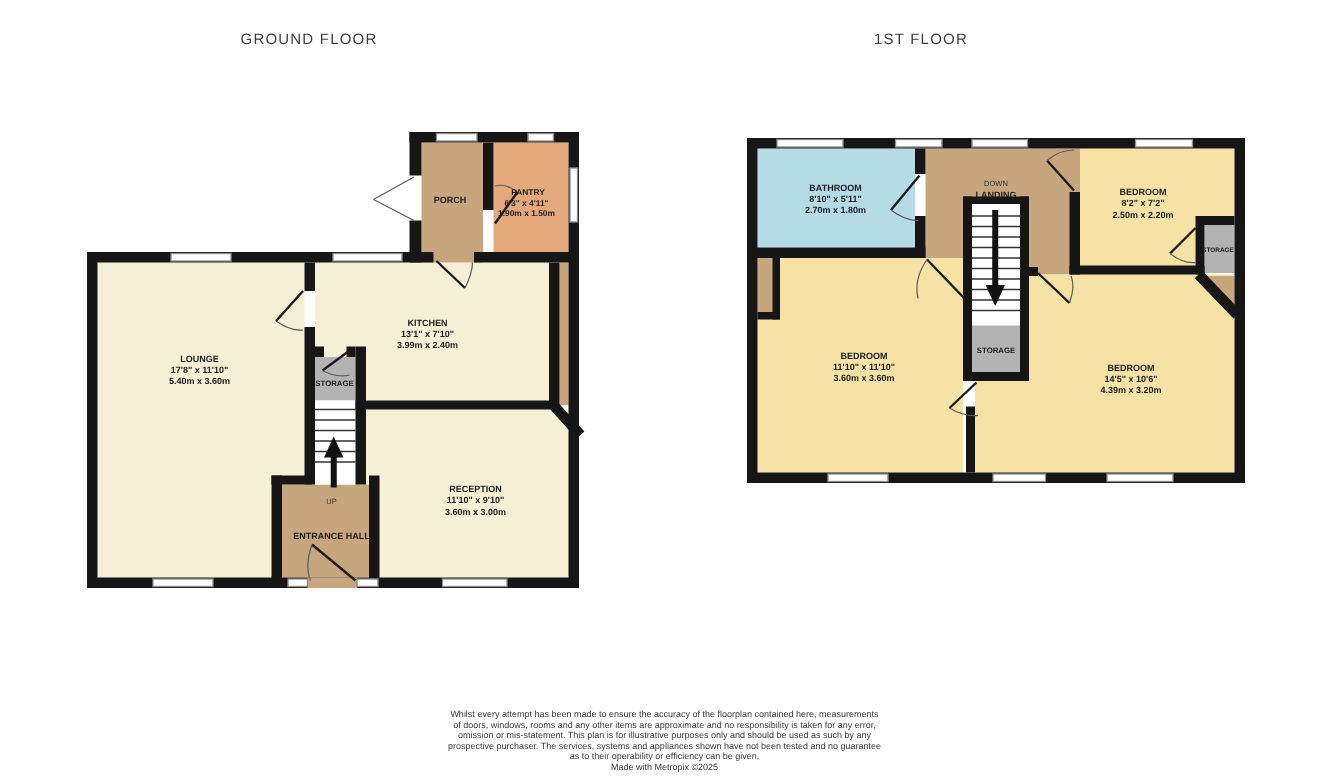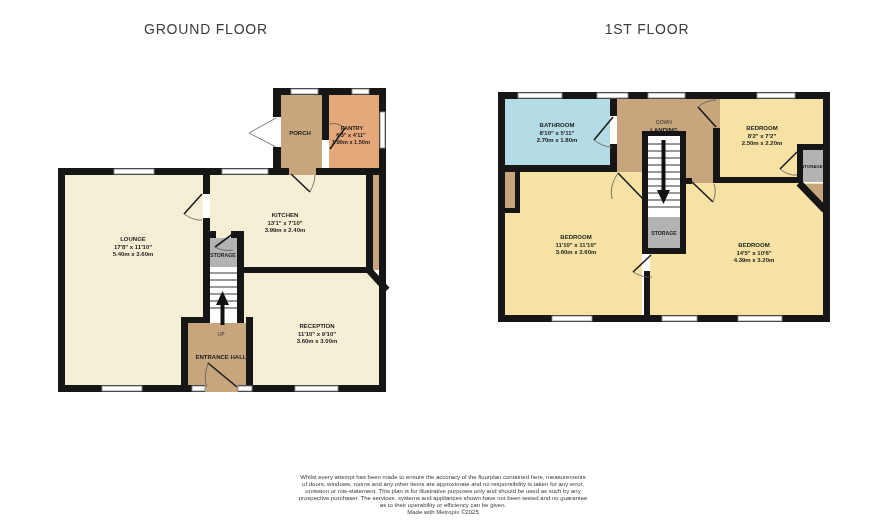--- a/index.html
+++ b/index.html
@@ -1,20 +1,20 @@
 <!DOCTYPE html>
 <html><head>
 <meta charset="utf-8">
 <style>
   html,body{margin:0;padding:0;background:#fff;}
   .canvas{position:relative;width:886px;height:521px;background:#ffffff;overflow:hidden;
           font-family:"Liberation Sans",sans-serif;}
-  .floor-title{position:absolute;top:21px;width:220px;text-align:center;font-size:14px;
+  .floor-title{position:absolute;top:21px;width:220px;text-align:center;font-size:10px;
                color:#3d3d3d;letter-spacing:.8px;}
-  #gf-title{left:96px;} #ff-title{left:537px;}
+  #gf-title{left:96px;} #ff-title{left:504px;}
   .disclaimer{position:absolute;left:203px;top:474px;width:480px;text-align:center;
               font-size:6px;line-height:1.18;color:#3a3a3a;}
   .disclaimer div{white-space:nowrap;}
   svg text{text-anchor:middle;}
   .wall{fill:#161616;}
   .win{fill:#ffffff;stroke:#8c8c8c;stroke-width:0.9;}
   .lbl{font:700 6px "Liberation Sans",sans-serif;fill:#1c1c1c;}
   .lbl55{font:700 5.6px "Liberation Sans",sans-serif;fill:#1c1c1c;}
   .lbl5{font:700 5.2px "Liberation Sans",sans-serif;fill:#1c1c1c;}
   .lbl4{font:700 4.3px "Liberation Sans",sans-serif;fill:#1c1c1c;}

